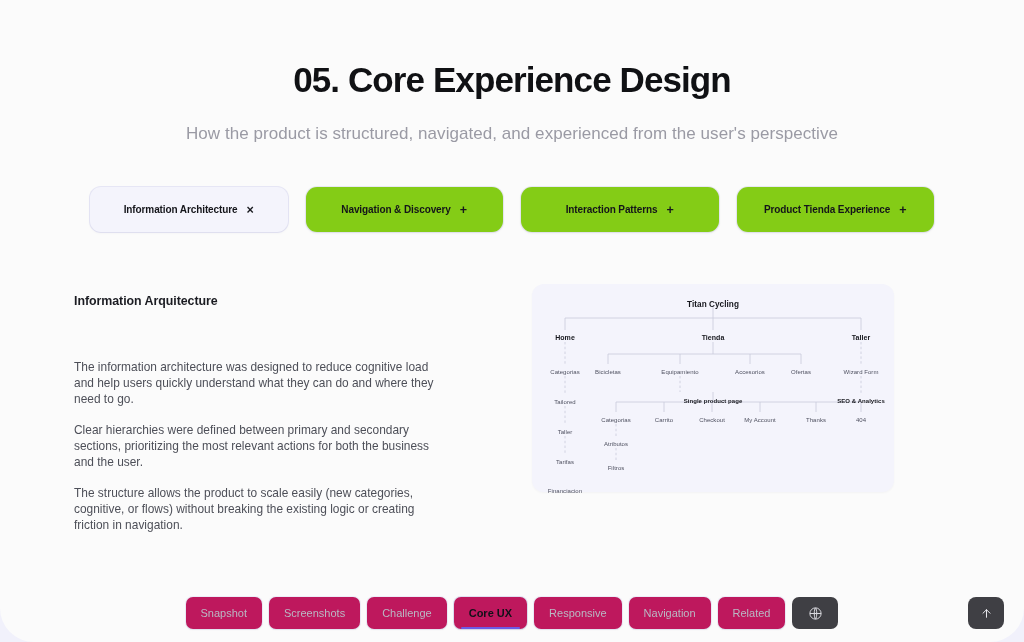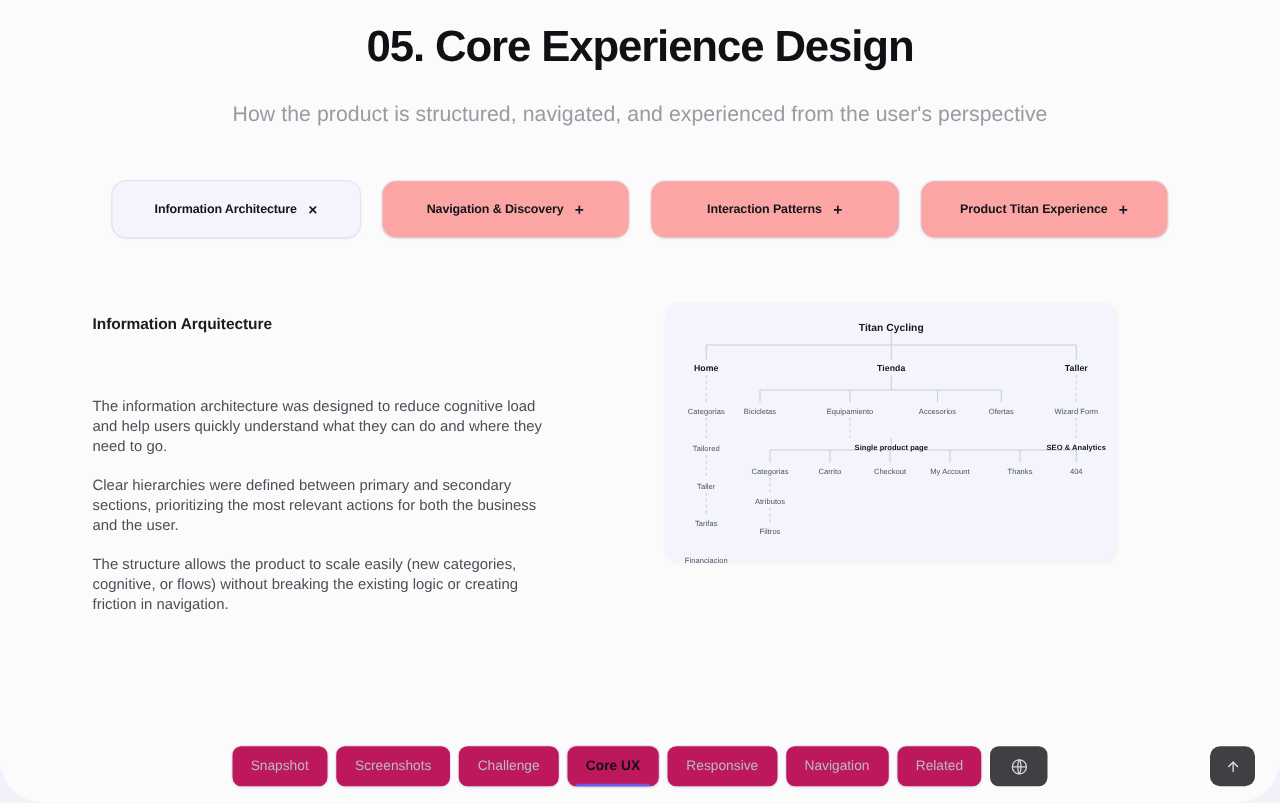--- a/index.html
+++ b/index.html
@@ -20,21 +20,21 @@
   .page {
     position: absolute;
     inset: 0;
     background: #fbfbfb;
     border-bottom-left-radius: 34px;
     border-bottom-right-radius: 34px;
     overflow: hidden;
   }
 
   
-  .header { padding-top: 18px; text-align: center; }
+  .header { padding-top: 60px; text-align: center; }
 
   .page-title {
     font-size: 35px;
     font-weight: 700;
     letter-spacing: -0.9px;
     color: #101114;
     line-height: 1.15;
   }
 
   .page-subtitle {
@@ -51,21 +51,21 @@
     display: flex;
     justify-content: center;
     gap: 18px;
     padding: 0 90px;
   }
 
   .tab {
     flex: 1 1 0;
     height: 45px;
     border-radius: 11px;
-    background: #fca5a5;
+    background: #84cc16;
     box-shadow: 0 1px 3px rgba(28, 28, 60, 0.07),
                 0 0 0 1px rgba(230, 230, 242, 0.85);
     display: flex;
     align-items: center;
     justify-content: center;
     gap: 9px;
     cursor: pointer;
     user-select: none;
   }
 
@@ -232,21 +232,21 @@
     </div>
     <div class="tab">
       <span class="tab-label">Navigation &amp; Discovery</span>
       <span class="tab-sign">+</span>
     </div>
     <div class="tab">
       <span class="tab-label">Interaction Patterns</span>
       <span class="tab-sign">+</span>
     </div>
     <div class="tab">
-      <span class="tab-label">Product Titan Experience</span>
+      <span class="tab-label">Product Tienda Experience</span>
       <span class="tab-sign">+</span>
     </div>
   </div>
 
   <div class="content">
 
     <div class="col-text">
       <div class="section-heading">Information Arquitecture</div>
       <div class="body-copy">
         <p>The information architecture was designed to reduce cognitive load and help users quickly understand what they can do and where they need to go.</p>

